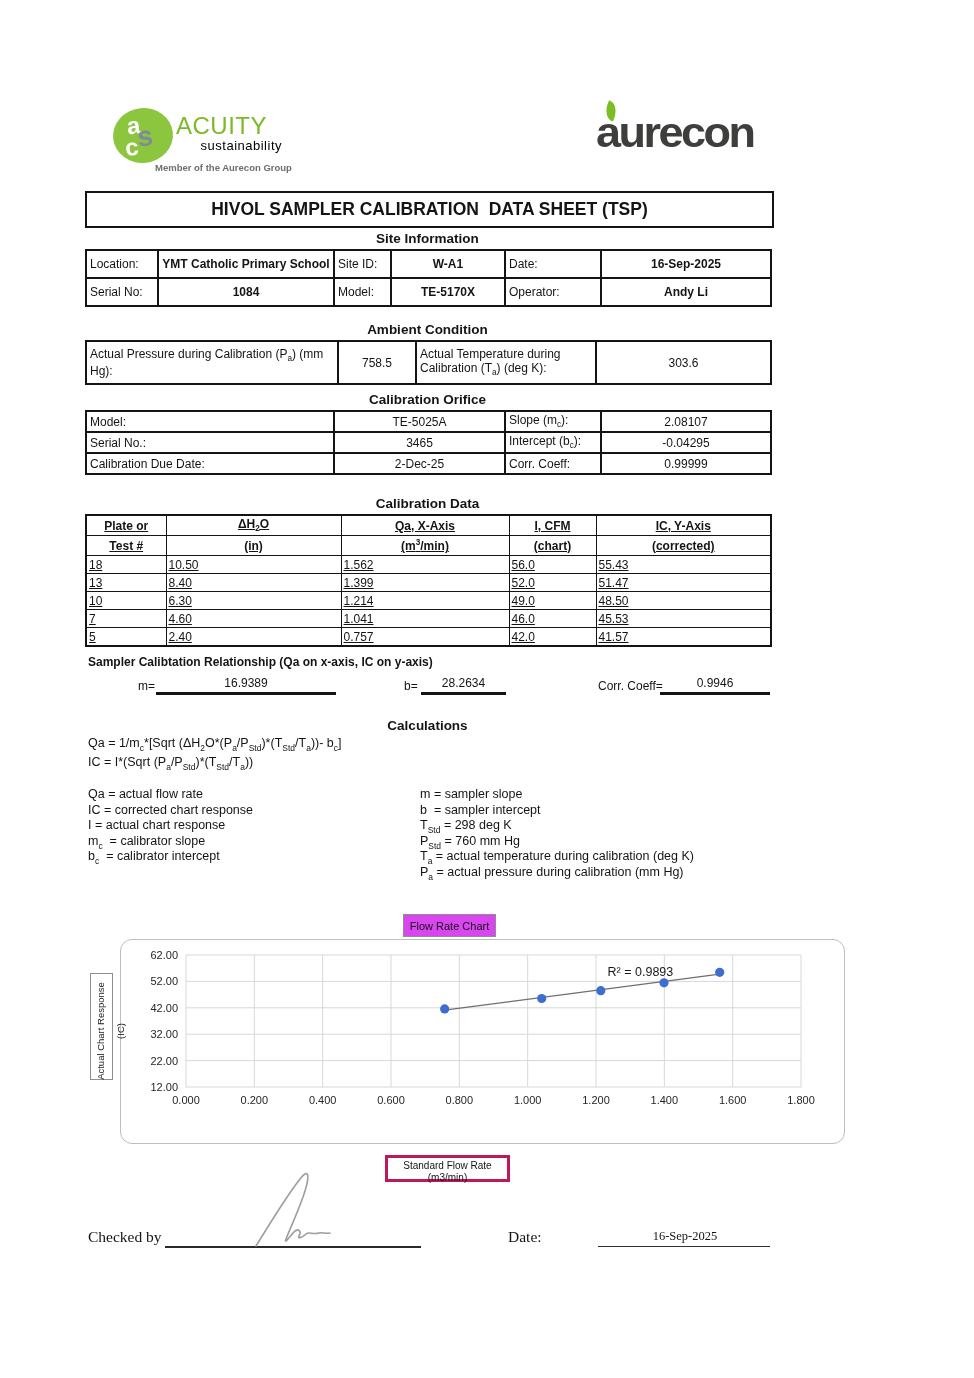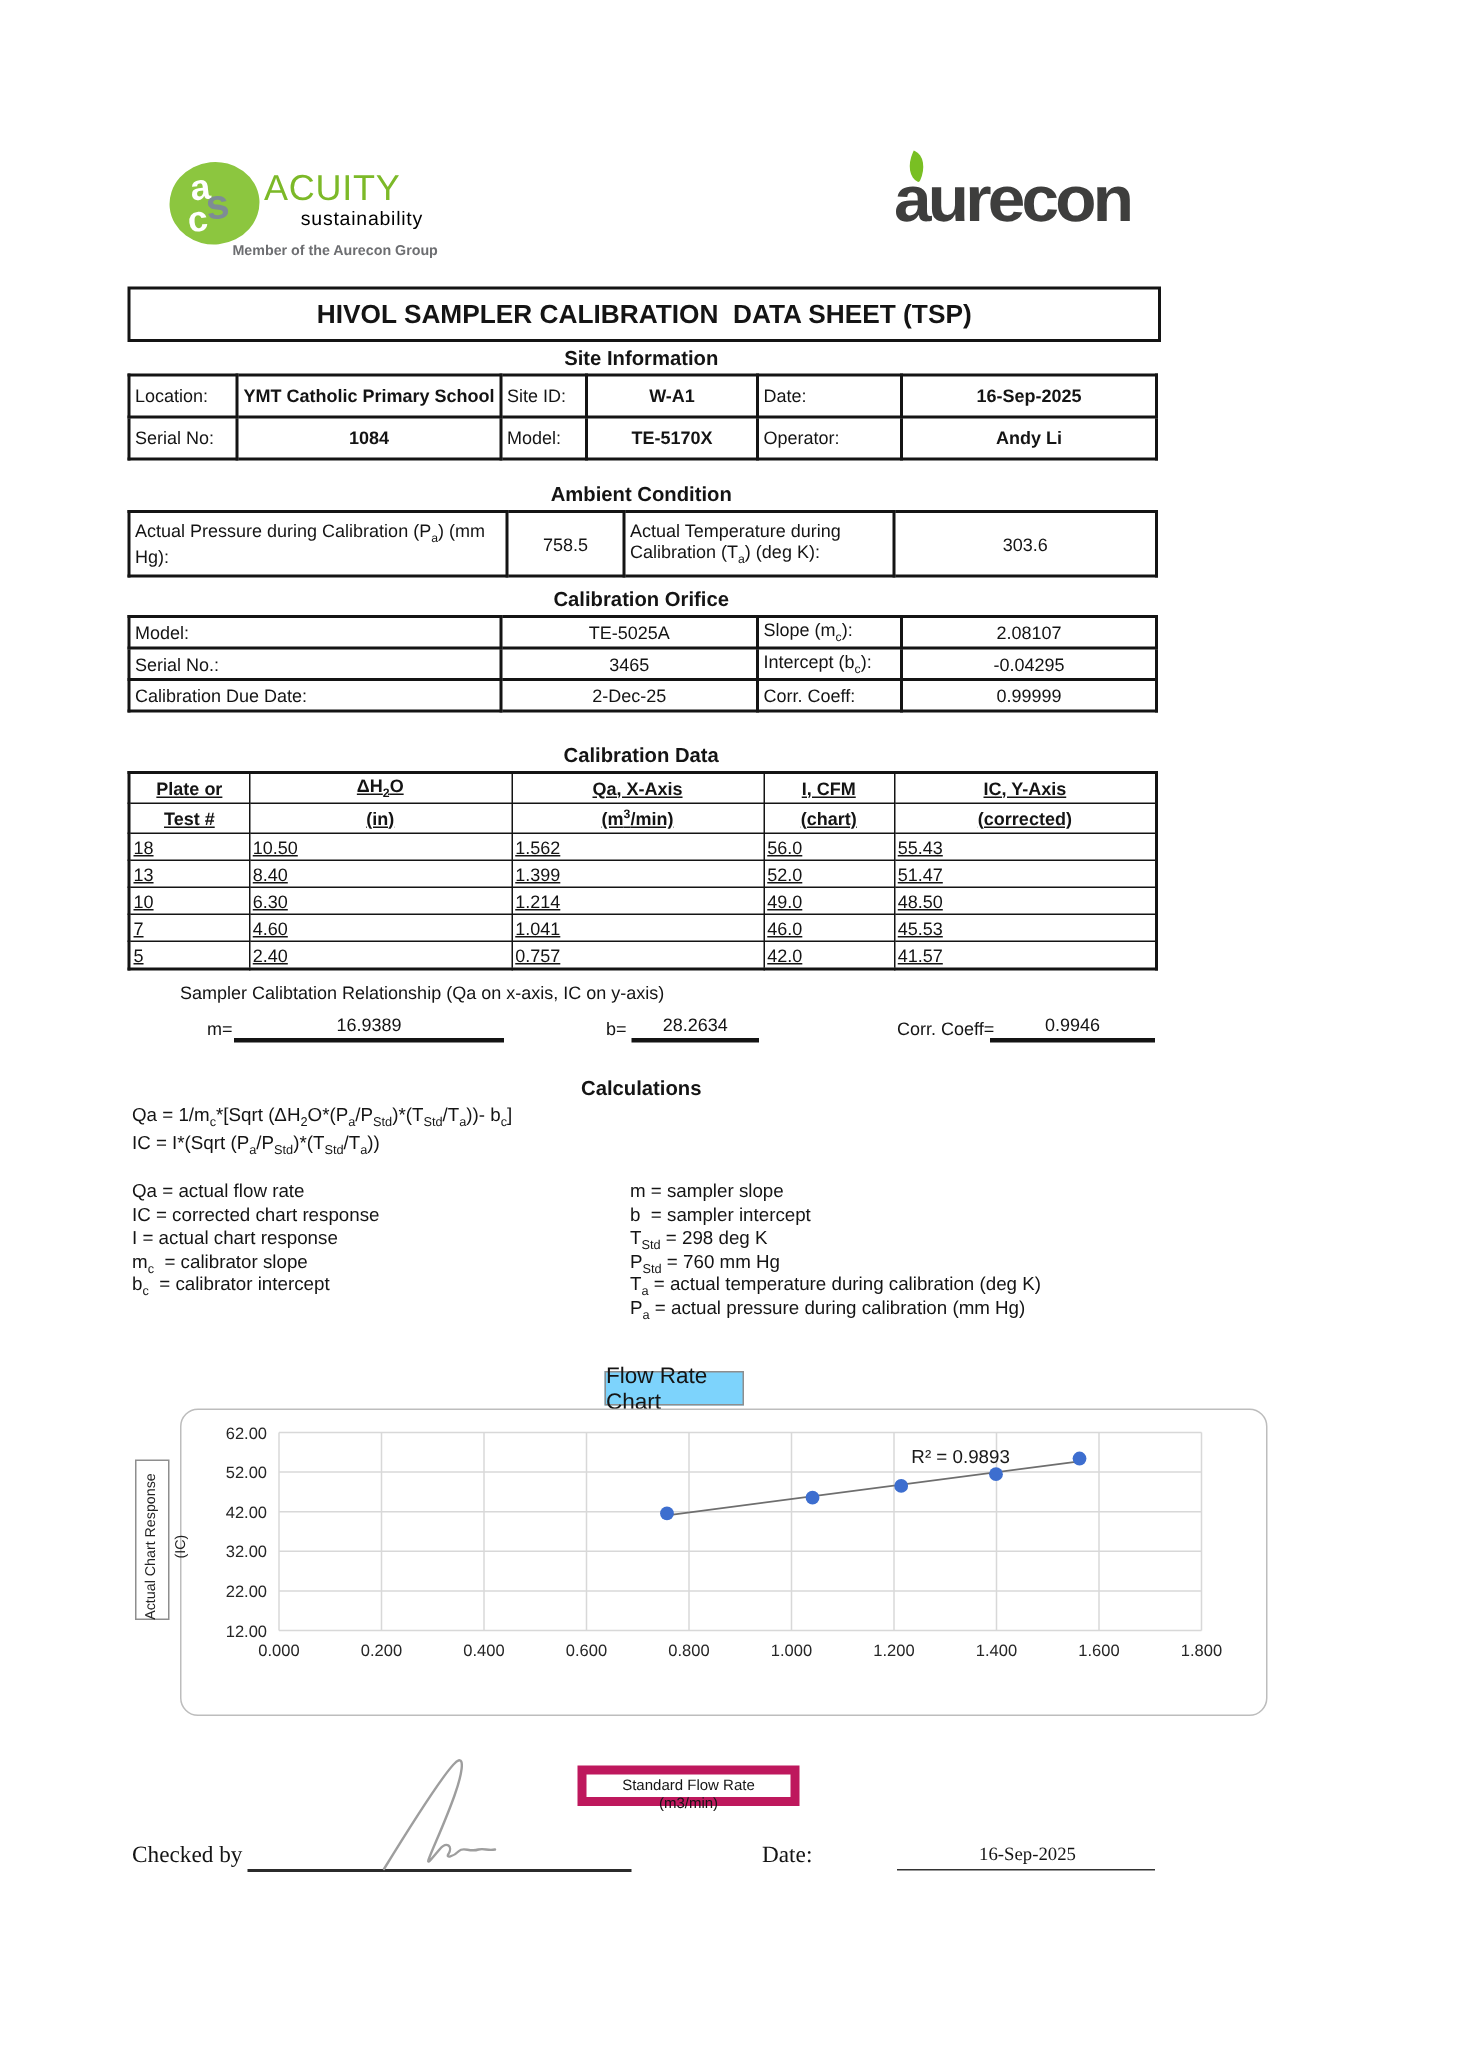--- a/index.html
+++ b/index.html
@@ -39,40 +39,40 @@
   table.tbl td{border:2px solid #141414;overflow:hidden;padding:0 3px;}
   td.lbl{font-weight:normal;text-align:left;}
   td.ctr{text-align:center;}
   td.bold{font-weight:bold;}
   #data-table{border:2.5px solid #141414;text-decoration:underline;}
   #data-table td{border:1.5px solid #141414;padding:0 2px;}
   #data-table td.hdr{font-weight:bold;text-align:center;height:19px;}
   #data-table td.cell{text-align:left;height:17px;font-size:12px;margin-left:16px;}
 
   
-  #rel-head{left:88px;top:655px;font-size:12px;font-weight:normal;margin-left:32px;}
+  #rel-head{left:88px;top:655px;font-size:12px;font-weight:bold;}
   .rel-lbl{font-size:12px;top:679px;}
   .rel-val{top:676px;border-bottom:3px solid #141414;text-align:center;font-size:12px;
            padding-bottom:2px;}
 
   
   #calc-head{top:718px;}
   .formula{left:88px;font-size:12.5px;}
   .def{font-size:12.5px;height:15.5px;line-height:15.5px;white-space:pre;}
 
   
   #flow-box{left:403px;top:914px;width:91px;height:21px;border:1px solid #8E8E8E;
-            font-size:15px;display:flex;align-items:center;justify-content:center;background:#7dd3fc;}
+            font-size:11px;display:flex;align-items:center;justify-content:center;background:#d946ef;}
   #chart-box{left:120px;top:939px;width:723px;height:203px;border:1.3px solid #BDBDBD;
              border-radius:12px;background:#fff;}
   #ylabel-box{left:90px;top:973px;width:21px;height:105px;border:1px solid #8E8E8E;}
   #ylabel-text{position:absolute;left:-42px;top:47px;width:104px;height:20px;
                transform:rotate(-90deg);font-size:9.5px;text-align:center;line-height:20px;color:#222;}
-  #xlabel-box{left:385px;top:1155px;width:148px;height:27px;border:6px solid #be185d;
-              font-size:10px;text-align:center;line-height:12px;padding-top:2px;box-sizing:border-box;margin-top:22px;}
+  #xlabel-box{left:385px;top:1155px;width:125px;height:27px;border:3px solid #be185d;
+              font-size:10px;text-align:center;line-height:12px;padding-top:2px;box-sizing:border-box;}
 
   
   .serif{font-family:"Liberation Serif",serif;}
   #checked-label{left:88px;top:1228px;font-size:15.5px;}
   #checked-line{left:165px;top:1246px;width:256px;border-top:2.5px solid #2B2B2B;}
   #sig{left:238px;top:1168px;}
   #date-label{left:508px;top:1228px;font-size:15.5px;}
   #date-value{left:600px;top:1229px;width:170px;text-align:center;font-size:12.5px;}
   #date-line{left:598px;top:1246px;width:172px;border-top:1.5px solid #333;}
 </style>

